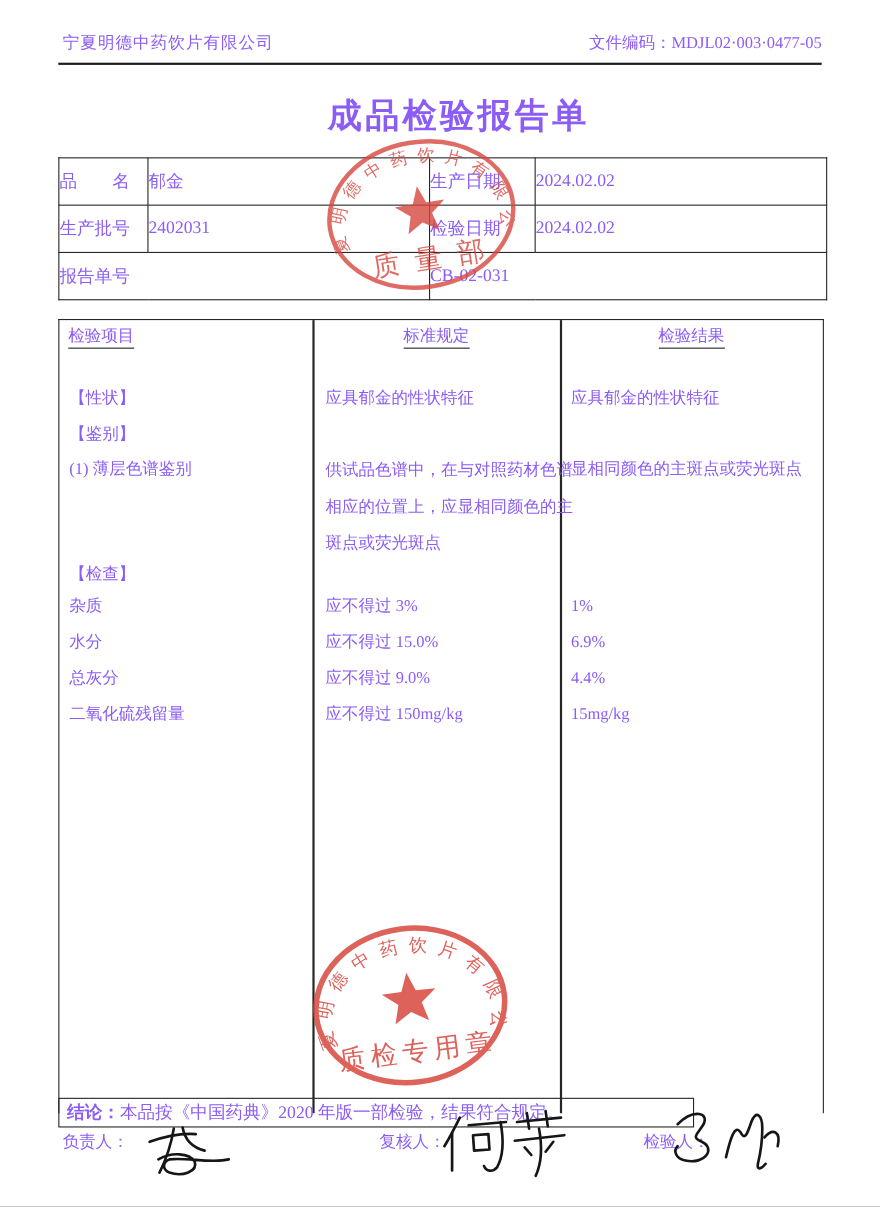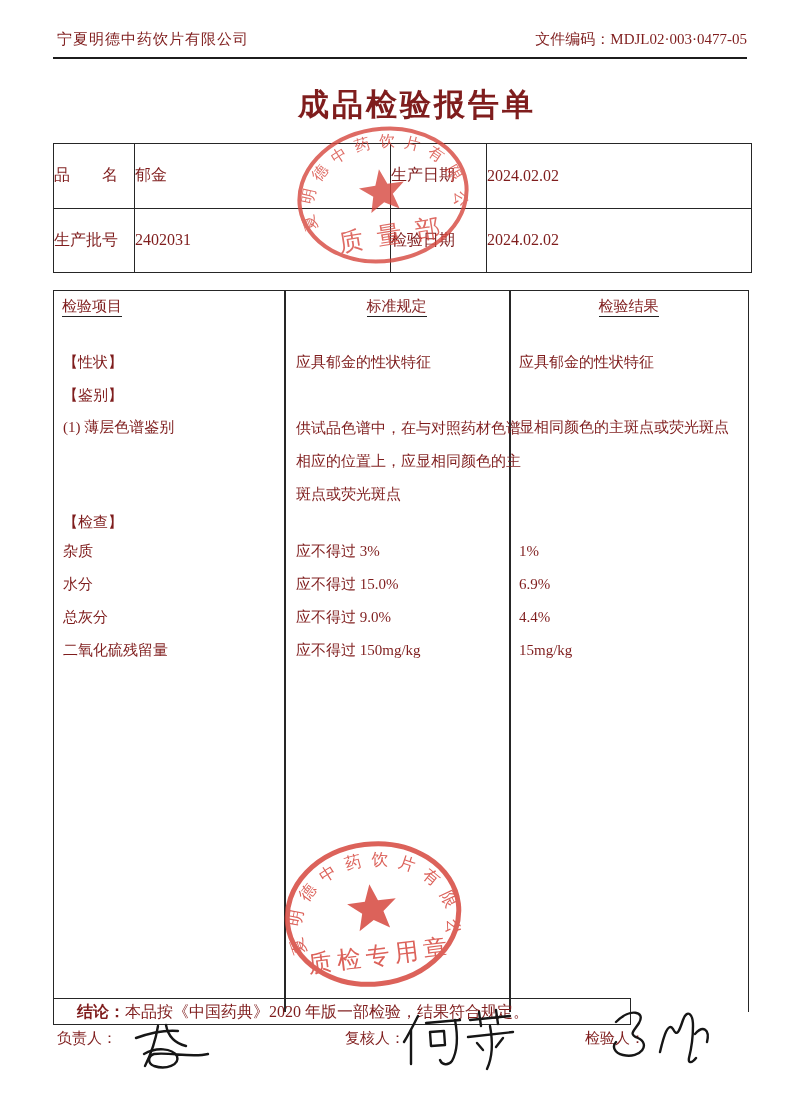--- a/index.html
+++ b/index.html
@@ -1,35 +1,35 @@
 <!DOCTYPE html>
 <html><head>
 <meta charset="utf-8">
 <style>
   html,body{margin:0;padding:0;background:#888;}
   .page{position:relative;width:800px;height:1097px;background:#ffffff;
-        font-family:"Liberation Serif","DejaVu Serif",serif;color:#7f1d1d;overflow:hidden;}
+        font-family:"Liberation Serif","DejaVu Serif",serif;color:#8b5cf6;overflow:hidden;}
   .abs{position:absolute;}
   .hdr-company{left:57px;top:30px;font-size:15px;letter-spacing:1px;}
   .hdr-code{right:53px;top:30px;font-size:15px;}
   .hdr-rule{left:53px;top:57px;width:694px;height:2px;background:#1c1c1c;}
   .title{left:0;top:84px;width:100%;text-align:center;font-size:31px;font-weight:bold;letter-spacing:3px;padding-left:17px;}
   table.info{left:53px;top:143px;width:694px;height:130px;border-collapse:collapse;table-layout:fixed;font-size:16px;}
   table.info td{border:1.5px solid #262626;height:32px;padding:0;vertical-align:middle;white-space:nowrap;overflow:hidden;}
   td.cl{padding-left:8px;}
   td.cv{padding-left:12px;}
   td.cd{padding-left:9px;}
   td.cn{padding-left:7px;}
   .main{left:53px;top:277px;width:694px;height:721px;border:1.5px solid #262626;border-bottom:none;font-size:15px;margin-top:13px;}
   .vline{position:absolute;top:0;height:100%;width:1.5px;background:#262626;}
   .cellt{position:absolute;white-space:nowrap;line-height:19px;}
   .und{border-bottom:1px solid #222;padding-bottom:2px;}
   .wrapblk{position:absolute;line-height:33px;white-space:normal;}
   .concl{left:53px;top:998px;width:578px;height:27px;border:1.5px solid #262626;font-size:16px;
-         line-height:25px;padding-left:23px;box-sizing:border-box;white-space:nowrap;}
+         line-height:25px;padding-left:7px;box-sizing:border-box;white-space:nowrap;}
   .b{font-weight:bold;}
   .sigl{font-size:15px;white-space:nowrap;}
   .stamp{pointer-events:none;}
   .stamp text{font-family:"Liberation Serif","DejaVu Serif",serif;}
   svg.sig path{fill:none;stroke:#161616;stroke-width:2.4;stroke-linecap:round;stroke-linejoin:round;}
 </style>
 </head>
 <body>
 
 <div class="page">
@@ -45,20 +45,24 @@
       <td class="cl" style="width:80px">品　　名</td>
       <td class="cv" style="width:255px">郁金</td>
       <td class="cd" style="width:95px">生产日期</td>
       <td class="cd" style="width:264px">2024.02.02</td>
     </tr>
     <tr>
       <td class="cl">生产批号</td>
       <td class="cv">2402031</td>
       <td class="cd">检验日期</td>
       <td class="cd">2024.02.02</td>
+    </tr>
+    <tr>
+      <td class="cl" colspan="2">报告单号</td>
+      <td class="cn" colspan="2">CB-02-031</td>
     </tr>
   </tbody>
     </table>
 
   <div class="abs main">
     <div class="vline" style="left:230px"></div>
     <div class="vline" style="left:455px"></div>
 
     <div class="cellt" style="left:8px;top:6px"><span class="und">检验项目</span></div>
     <div class="cellt" style="left:455px;top:6px;width:239px;text-align:center"><span class="und">检验结果</span></div>

